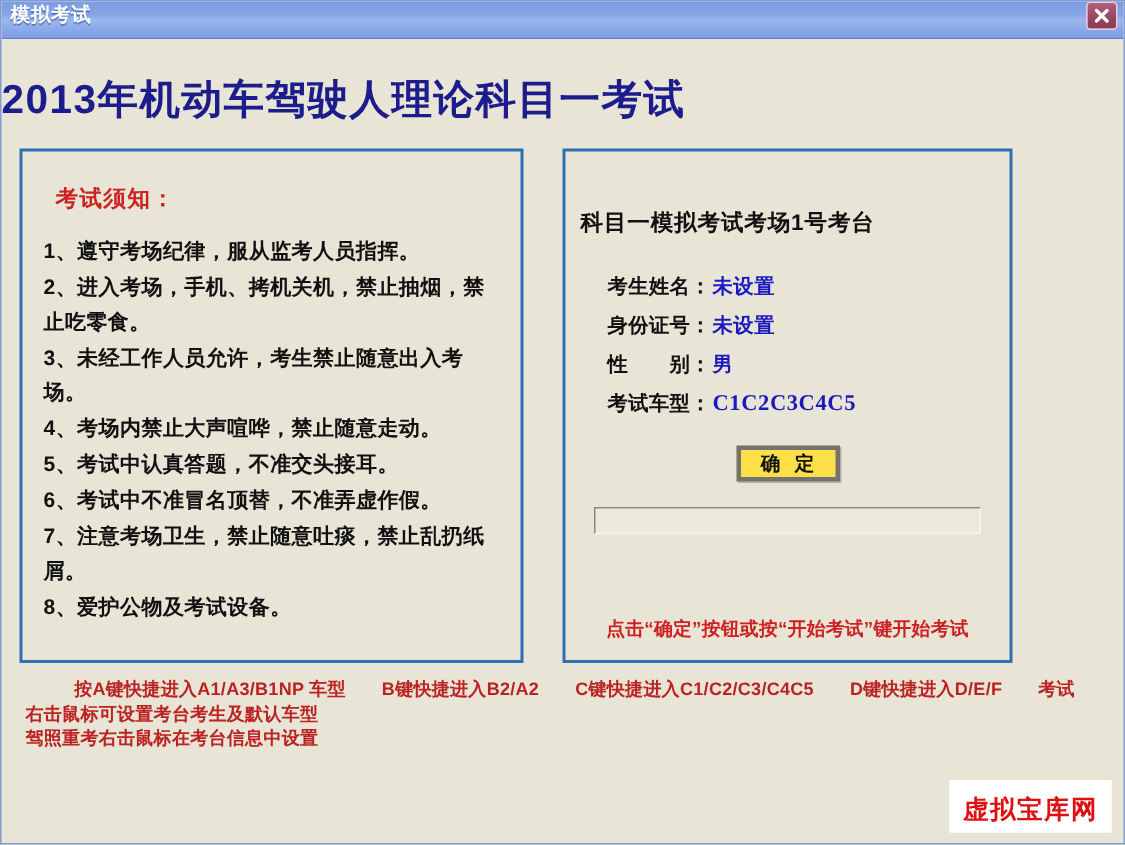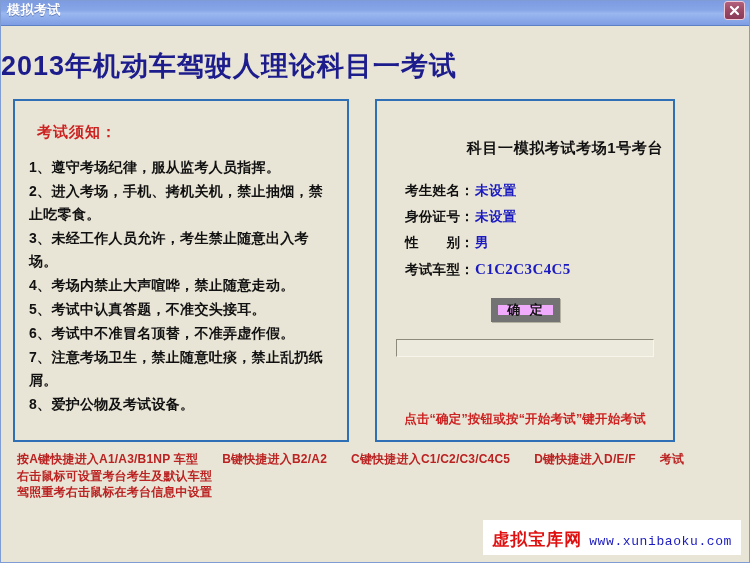--- a/index.html
+++ b/index.html
@@ -110,21 +110,21 @@
     font-size: 14px;
     font-weight: bold;
     line-height: 23px;
     margin-bottom: 1px;
     letter-spacing: 0.3px;
     text-indent: 0;
   }
 
   
   .station-title {
-    text-align: right;
+    text-align: left;
     color: #111111;
     font-size: 15px;
     font-weight: bold;
     margin: 26px 0 20px 0;
     letter-spacing: 0.6px;
     white-space: nowrap;
   }
   .field-rows {
     margin-left: 18px;
   }
@@ -162,22 +162,22 @@
 
   .confirm-wrap {
     display: flex;
     justify-content: center;
     margin-top: 15px;
   }
   .confirm-btn {
     box-sizing: border-box;
     width: 69px;
     height: 24px;
-    background: #f0abfc;
-    border: 7px solid #737373;
+    background: #fde047;
+    border: 3px solid #737373;
     box-shadow: 1px 1px 0 rgba(120,115,100,0.45);
     color: #111111;
     font-size: 13px;
     font-weight: bold;
     letter-spacing: 3px;
     text-indent: 3px;
     display: flex;
     align-items: center;
     justify-content: center;
     cursor: pointer;
@@ -221,20 +221,21 @@
     margin: 9px 0 0 16px;
     color: #bb2222;
   }
   .footer-row-1 {
     display: flex;
     align-items: baseline;
     font-size: 12px;
     font-weight: bold;
     white-space: nowrap;
     letter-spacing: 0.2px;
+    justify-content: center;
   }
   .footer-row-1 > span { margin-right: 24px; }
   .footer-row-1 > span:last-child { margin-right: 0; }
   .footer-line {
     font-size: 12px;
     font-weight: bold;
     line-height: 16px;
     white-space: nowrap;
     letter-spacing: 0.2px;
   }
@@ -341,16 +342,15 @@
       <span>C键快捷进入C1/C2/C3/C4C5</span>
       <span>D键快捷进入D/E/F</span>
       <span>考试</span>
     </div>
     <div class="footer-line">右击鼠标可设置考台考生及默认车型</div>
     <div class="footer-line">驾照重考右击鼠标在考台信息中设置</div>
   </div>
 
   <div class="watermark">
     <span class="watermark-cn">虚拟宝库网</span>
-    <span class="watermark-url">www.xunibaoku.com</span>
   </div>
 
 </div>
 
 </body></html>

